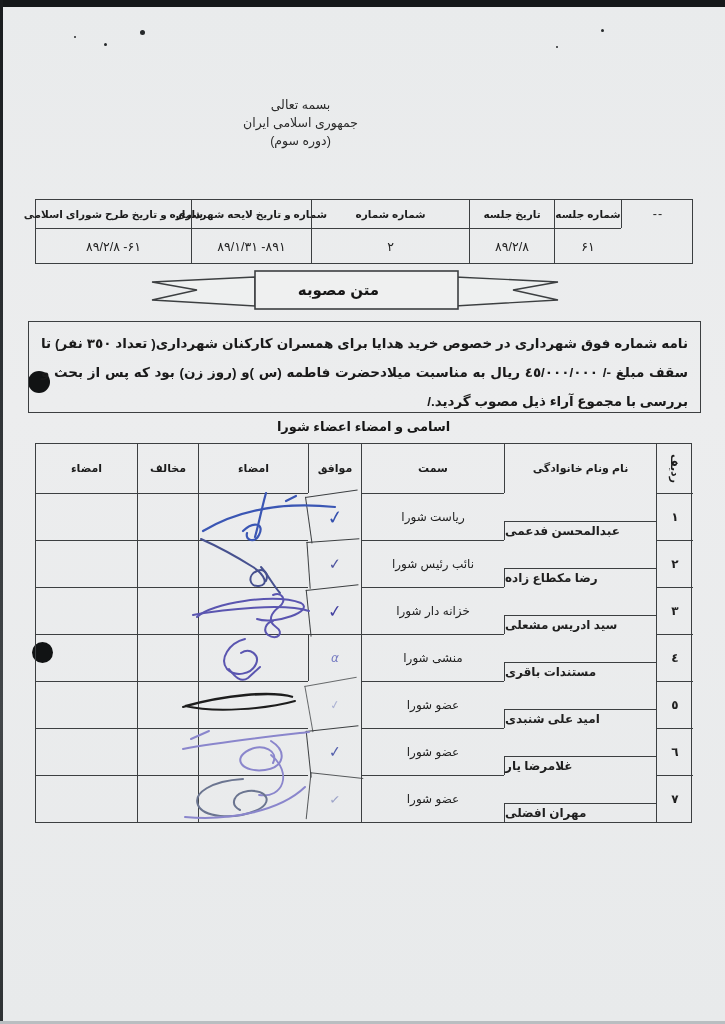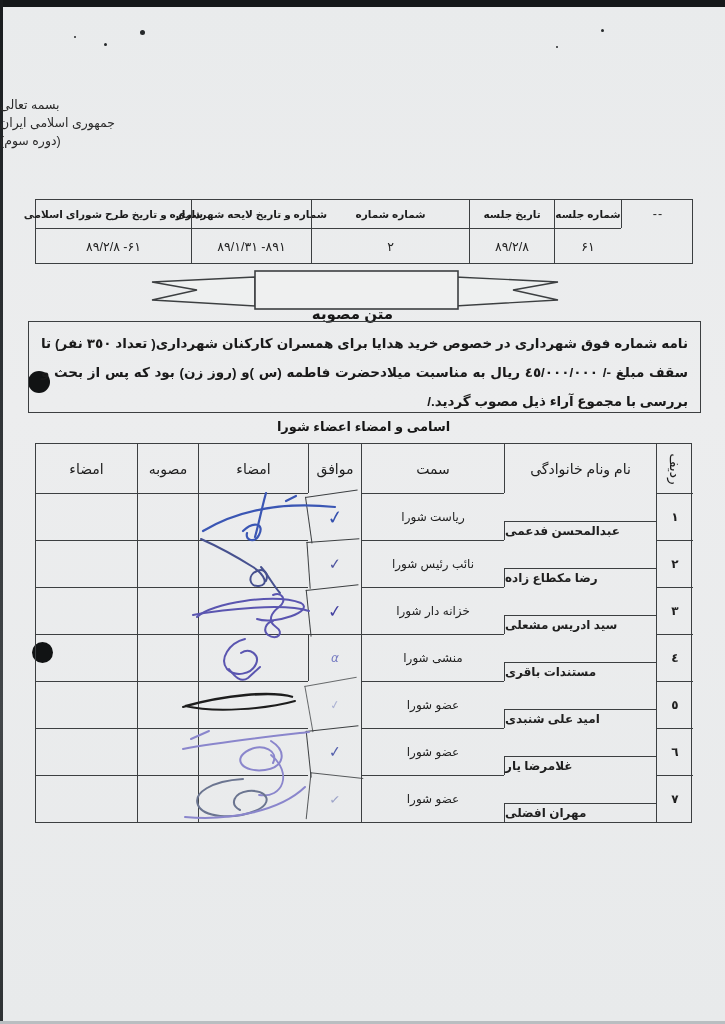--- a/index.html
+++ b/index.html
@@ -8,53 +8,53 @@
         background:linear-gradient(180deg,#e9ebec 0%,#ecedee 40%,#e8eaeb 100%);
         color:#1f1f1f;}
   
   .edge-top{position:absolute;left:0;top:0;width:725px;height:7px;background:#15181a;}
   .edge-left{position:absolute;left:0;top:0;width:3px;height:1024px;
              background:linear-gradient(180deg,#191c1e 0%,#2a2e31 30%,#43474a 70%,#2e3234 100%);}
   .edge-bottom{position:absolute;left:0;bottom:0;width:725px;height:3px;background:#b9bec1;}
   .speck{position:absolute;background:#26292b;border-radius:50%;}
   .hole{position:absolute;background:#111314;border-radius:50%;}
   
-  .letterhead{position:absolute;left:0;top:96px;width:601px;text-align:left;}
+  .letterhead{position:absolute;left:0;top:96px;width:601px;text-align:center;}
   .letterhead div{font-size:12.5px;line-height:18px;color:#2b2b2b;direction:rtl;}
   
   .info-table{position:absolute;left:35px;top:199px;width:658px;
               display:grid;grid-template-columns:155px 120px 158px 85px 67px 73px;
               grid-template-rows:28px 35px;border:1.4px solid #3c3f41;box-sizing:border-box;}
   .info-table .cell{display:flex;align-items:center;justify-content:center;box-sizing:border-box;}
   .info-table .cell:not(:nth-child(6n+1)){border-left:1.2px solid #3c3f41;}
   .info-table .cell:nth-child(n+7){border-top:1.2px solid #3c3f41;}
   .info-h{font-weight:bold;font-size:10.5px;direction:rtl;white-space:nowrap;color:#1c1c1c;}
   .info-v{font-size:12.5px;direction:ltr;letter-spacing:1px;color:#222;}
   
   .banner{position:absolute;left:145px;top:266px;width:420px;height:46px;}
-  .banner-label{position:absolute;left:106px;top:5px;width:203px;height:38px;
+  .banner-label{position:absolute;left:92px;top:5px;width:203px;height:38px;
                 display:flex;align-items:center;justify-content:center;
-                font-weight:bold;font-size:15px;direction:rtl;color:#161616;margin-top:24px;}
+                font-weight:bold;font-size:15px;direction:rtl;color:#161616;}
   
   .res-box{position:absolute;left:28px;top:321px;width:673px;height:92px;
            border:1.3px solid #3c3f41;box-sizing:border-box;
            padding:7px 12px 14px 12px;direction:rtl;}
   .res-text{font-size:13.5px;font-weight:bold;line-height:29px;text-align:justify;color:#1a1a1a;}
   
   .sec-title{position:absolute;left:0;top:419px;width:727px;text-align:center;
              font-weight:bold;font-size:13px;direction:rtl;color:#161616;}
   
   .sig-table{position:absolute;left:35px;top:443px;width:657px;
              display:grid;grid-template-columns:101px 61px 110px 53px 143px 152px 37px;
              grid-template-rows:49px repeat(7,47px);
              border:1.5px solid #3c3f41;box-sizing:border-box;}
   .sig-table .cell{display:flex;align-items:center;justify-content:center;box-sizing:border-box;overflow:visible;}
   .sig-table .cell:not(:nth-child(7n+1)){border-left:1.2px solid #3c3f41;}
   .sig-table .cell:nth-child(n+8){border-top:1.2px solid #3c3f41;}
-  .col-h{font-weight:normal;font-size:14px;direction:rtl;color:#1c1c1c;}
+  .col-h{font-weight:bold;font-size:11px;direction:rtl;color:#1c1c1c;}
   .rot span{display:inline-block;transform:rotate(90deg);white-space:nowrap;}
   .name-cell{justify-content:flex-end !important;direction:rtl;padding-right:8px;
              font-weight:bold;font-size:12px;white-space:nowrap;margin-top:28px;}
   .role-cell{font-weight:normal;font-size:12px;direction:rtl;white-space:nowrap;}
   .no-cell{font-weight:bold;font-size:12px;}
   
   .chk{font-family:"DejaVu Sans",sans-serif;}
   .chk1{font-size:19px;font-weight:bold;transform:rotate(-8deg);}
   .chk2{font-size:15px;transform:rotate(-4deg);}
   .chk3{font-size:17px;font-weight:bold;transform:rotate(-6deg);}
@@ -113,21 +113,21 @@
 
   <div class="res-box">
     <div class="res-text">نامه شماره فوق شهرداری در خصوص خرید هدایا برای همسران کارکنان شهرداری( تعداد ٣٥٠ نفر) تا سقف مبلغ -/ ٤٥/٠٠٠/٠٠٠ ریال به مناسبت میلادحضرت فاطمه (س )و (روز زن) بود که پس از بحث و بررسی با مجموع آراء ذیل مصوب گردید./</div>
   </div>
 
   <div class="sec-title">اسامی و امضاء اعضاء شورا</div>
 
   <div class="sig-table">
 
     <div class="cell col-h">امضاء</div>
-    <div class="cell col-h">مصوبه</div>
+    <div class="cell col-h">مخالف</div>
     <div class="cell col-h">امضاء</div>
     <div class="cell col-h">موافق</div>
     <div class="cell col-h">سمت</div>
     <div class="cell col-h">نام ونام خانوادگی</div>
     <div class="cell col-h rot">
         <span>ردیف</span>
       </div>
 
     <div class="cell"></div>
     <div class="cell"></div>

